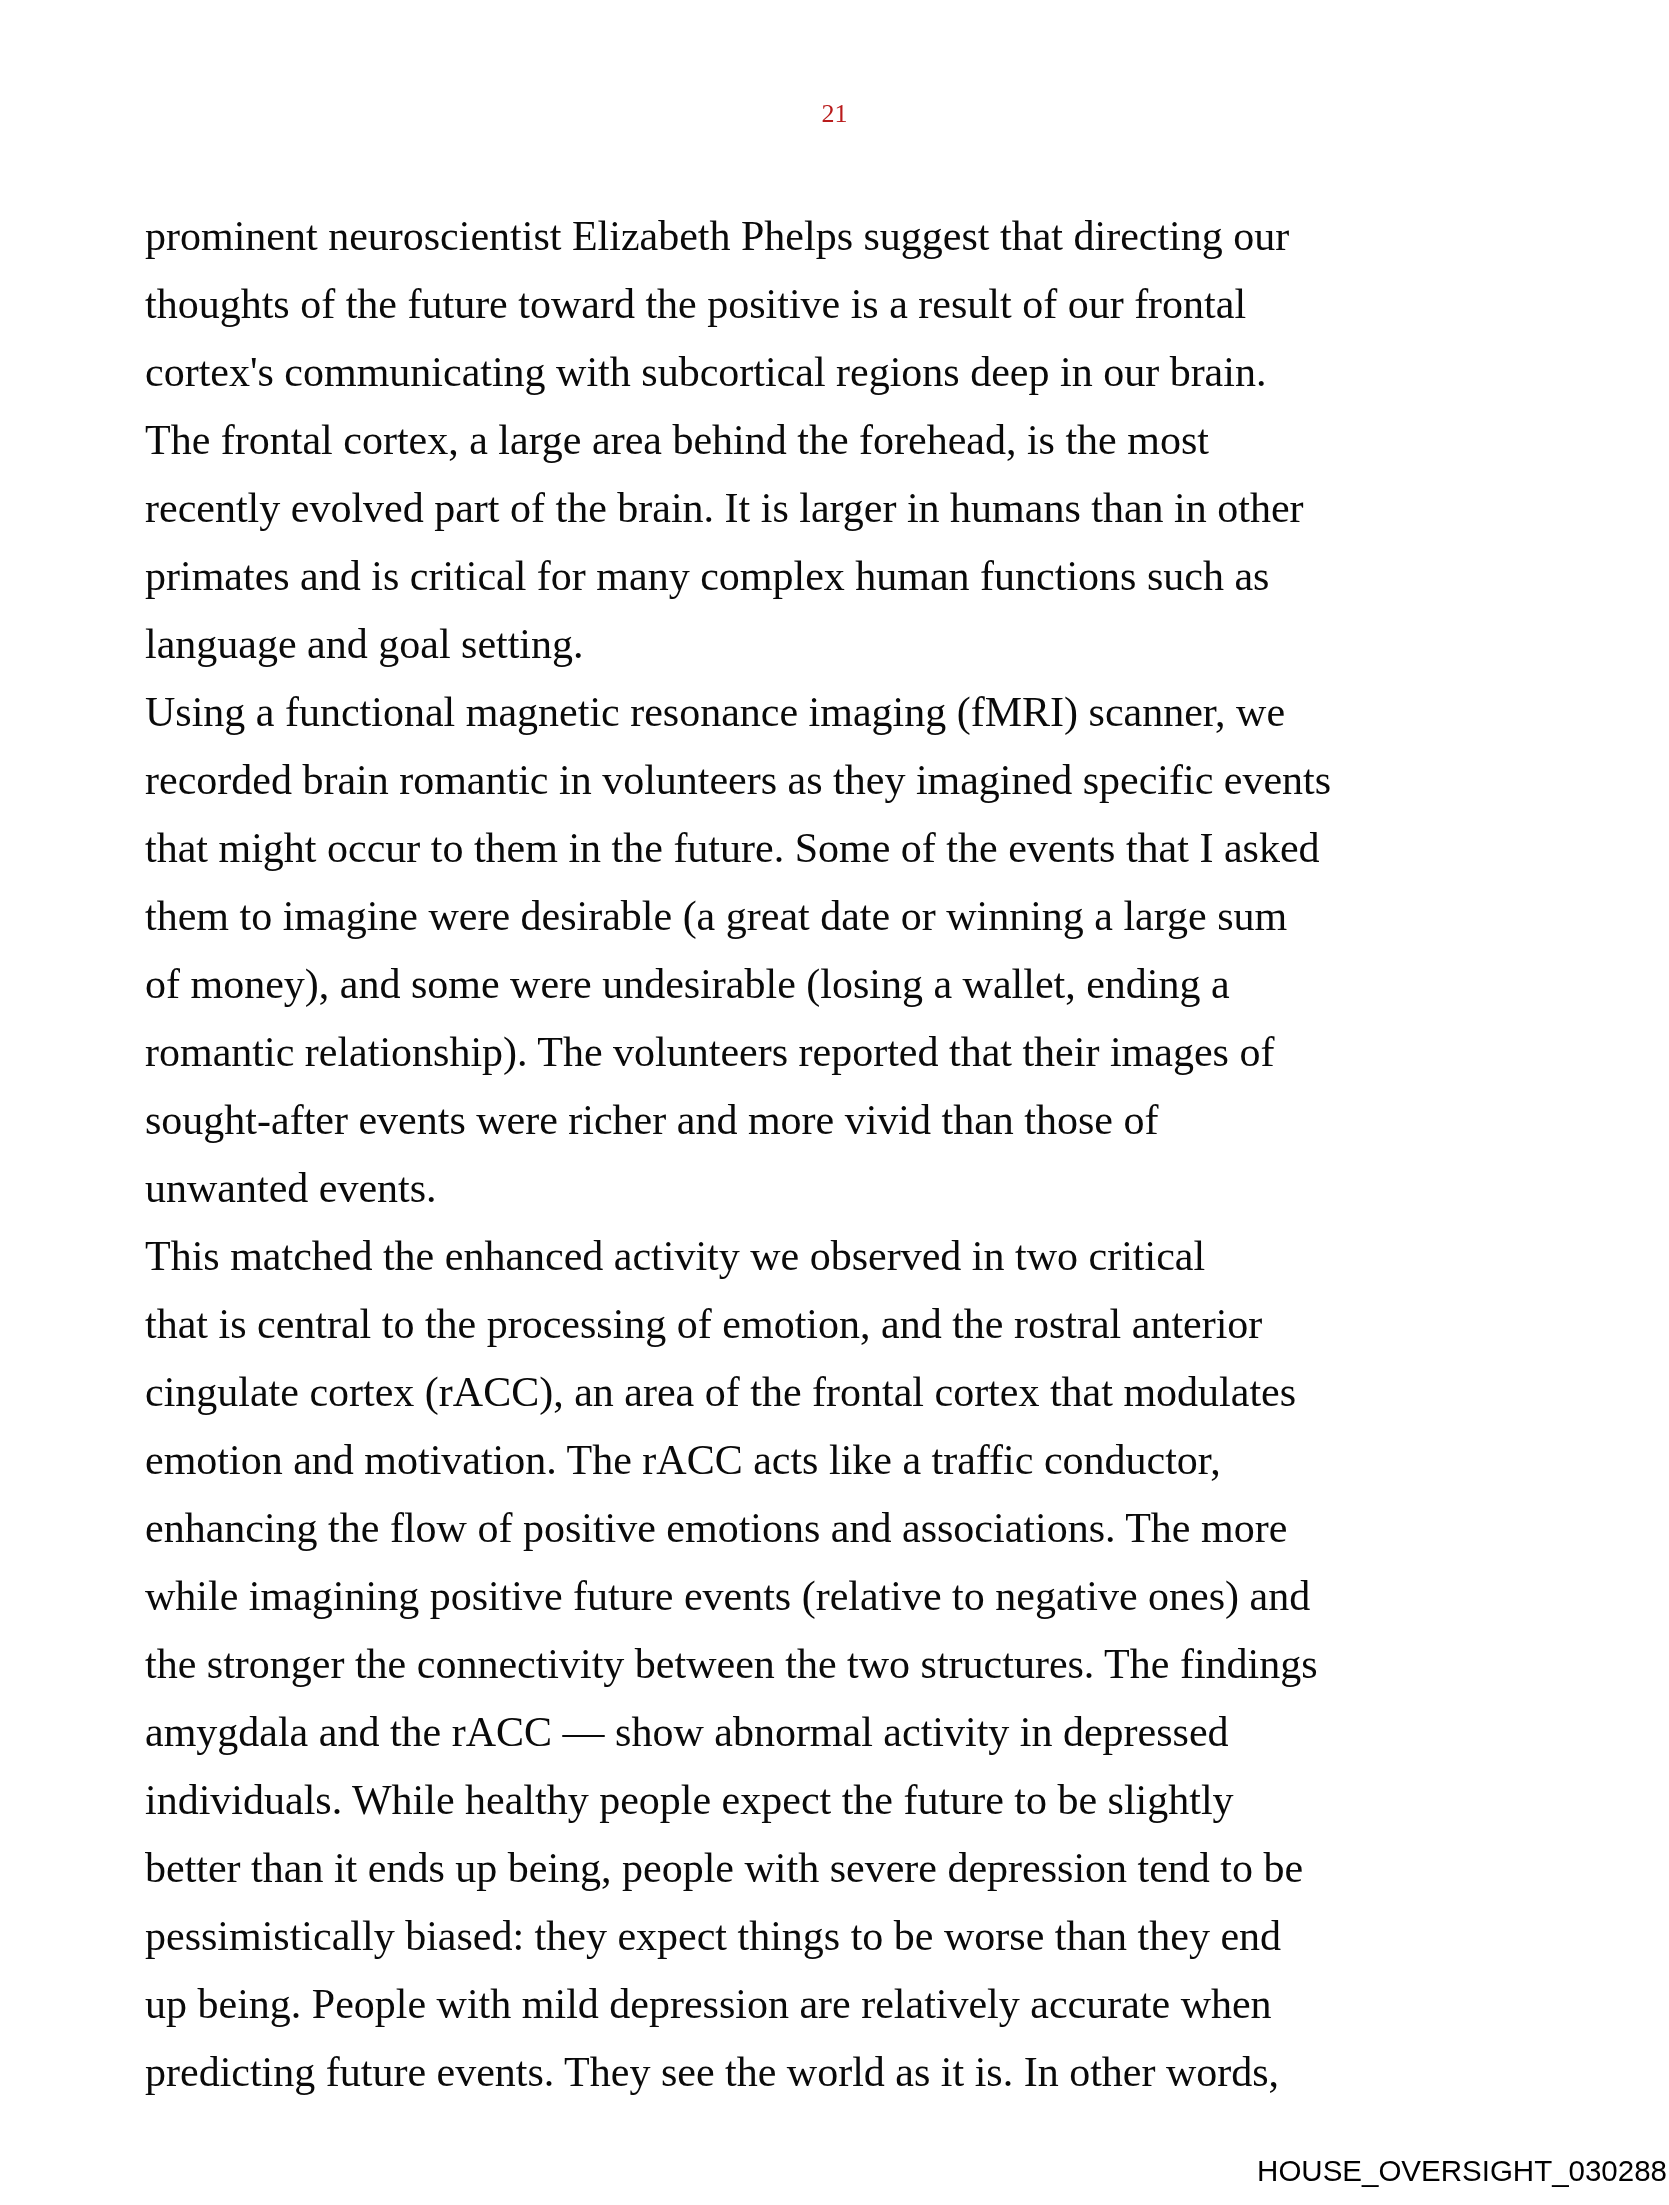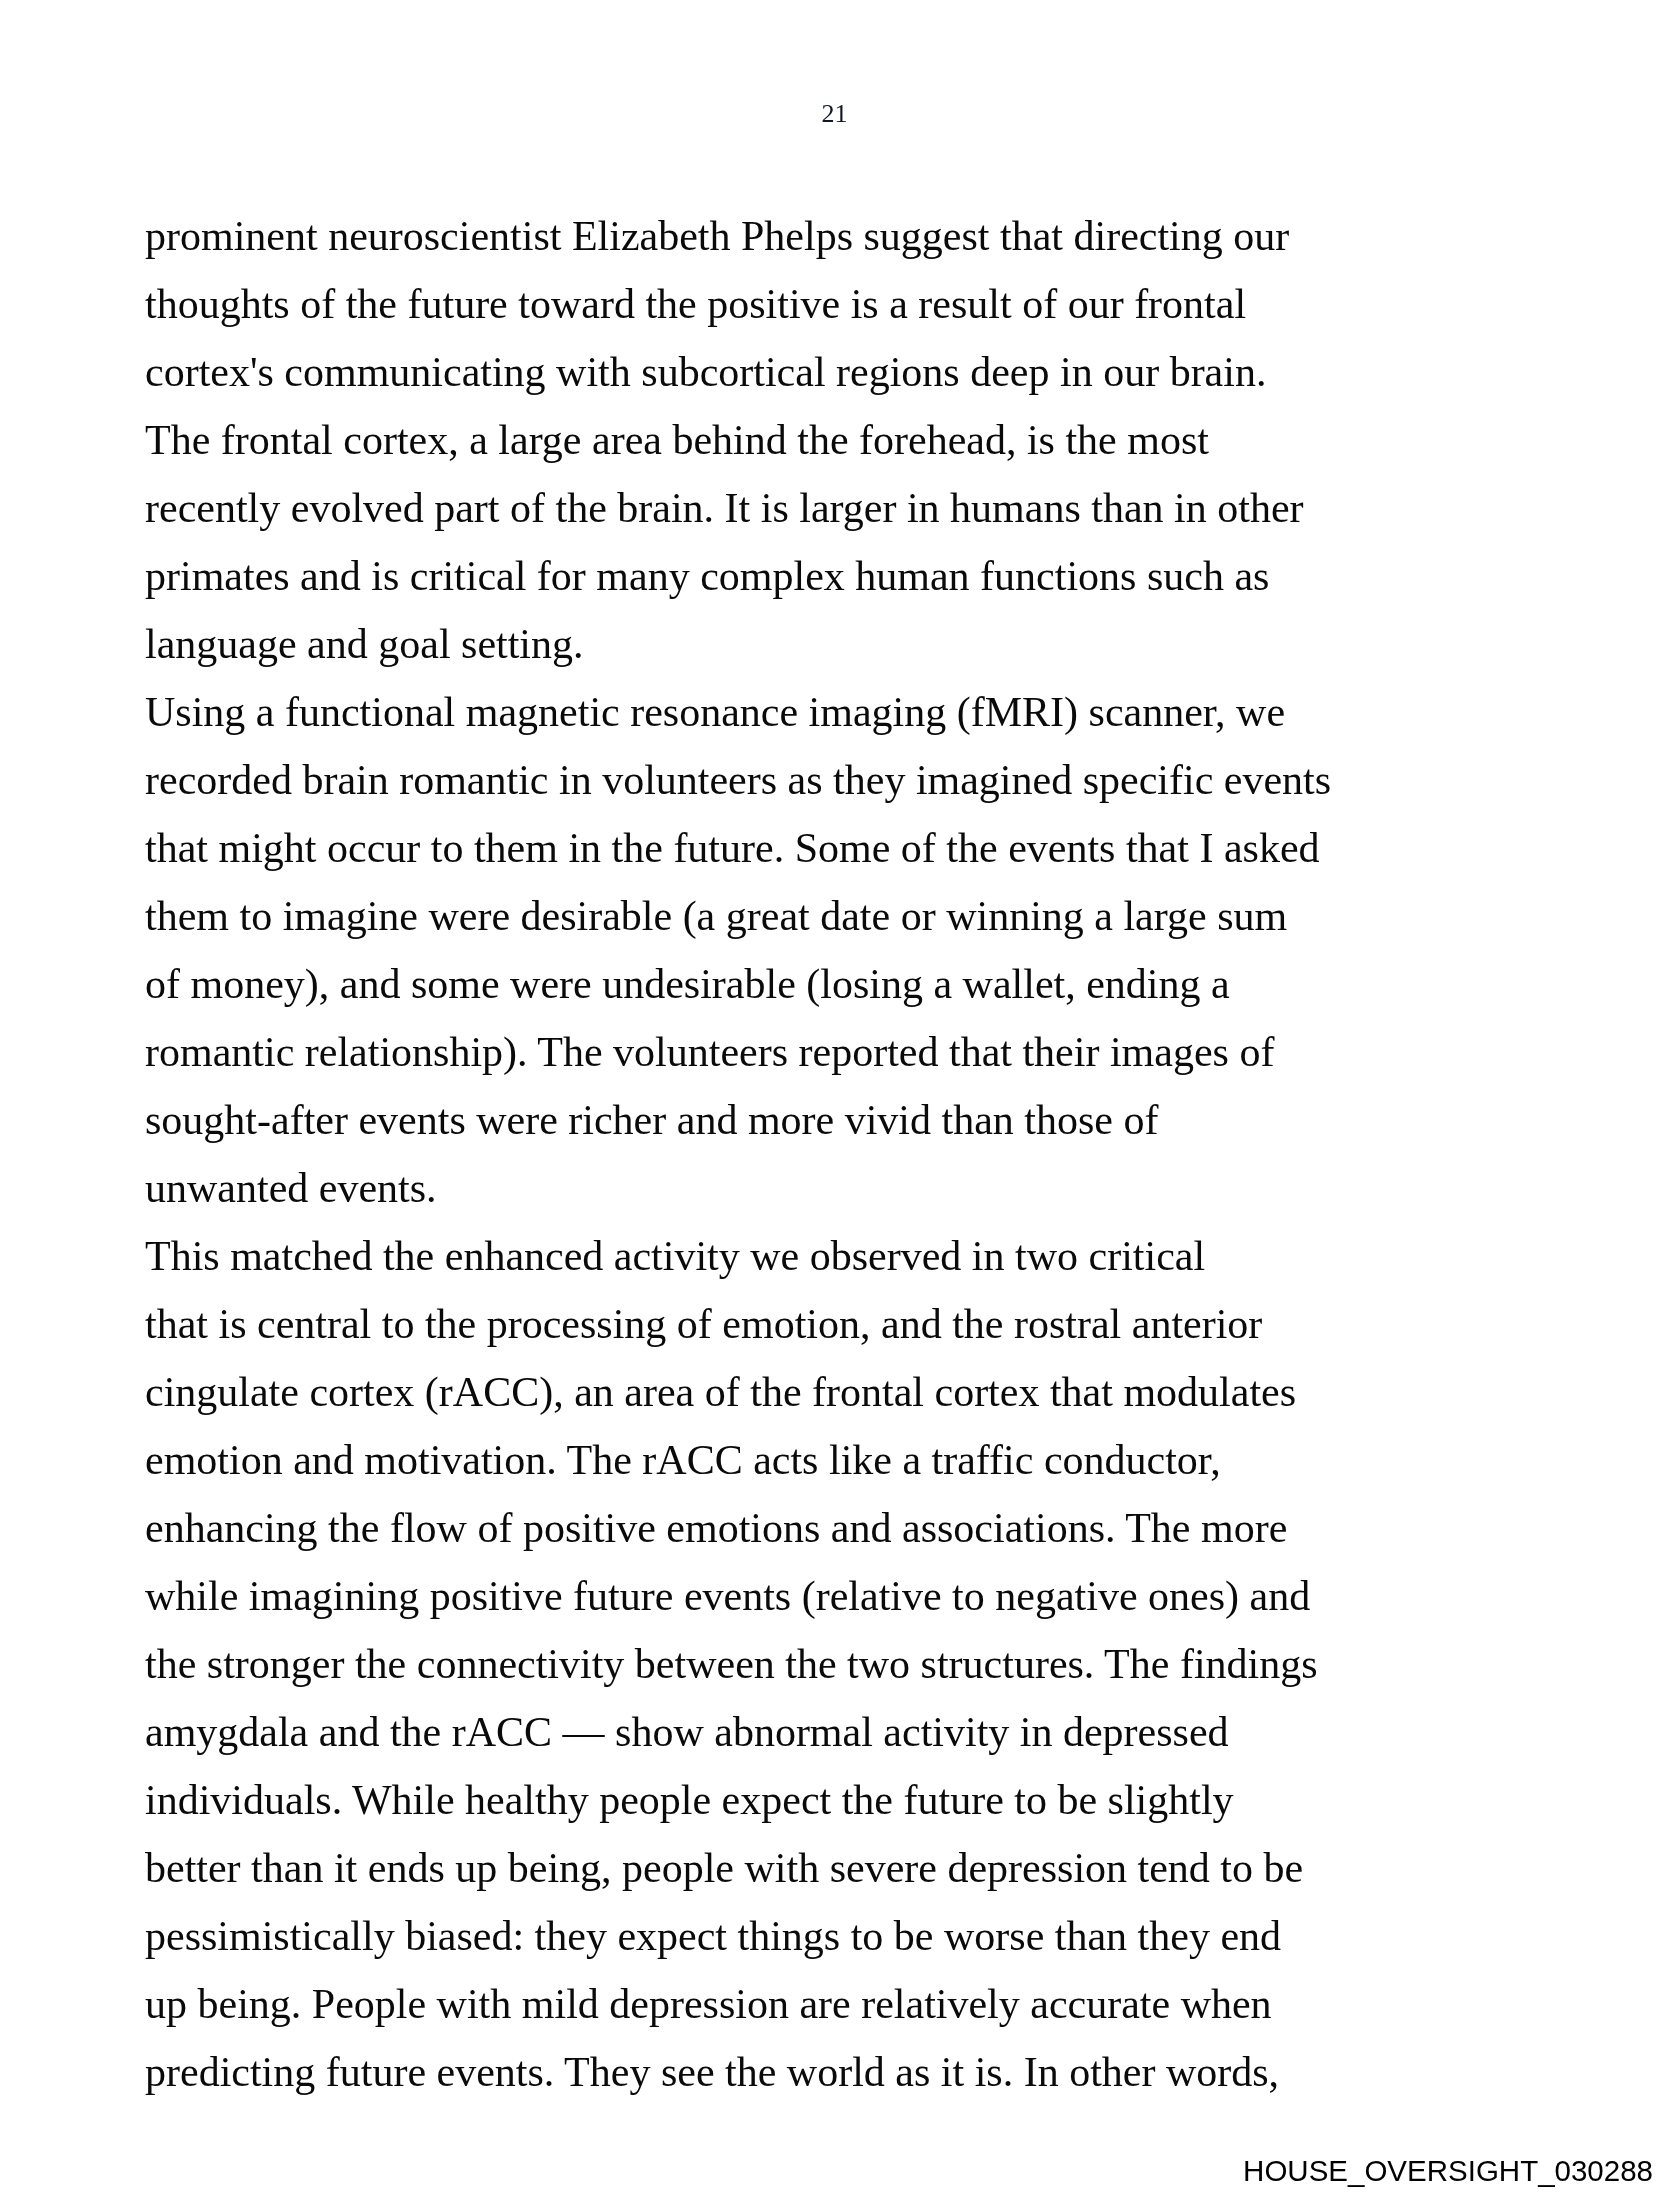--- a/index.html
+++ b/index.html
@@ -1,29 +1,29 @@
 <!DOCTYPE html>
 <html style="font-size:10.5px"><head>
 <meta charset="utf-8">
 <style>
   html, body { margin: 0; padding: 0; background: #ffffff; }
   body { width: 1669px; height: 2205px; position: relative; overflow: hidden; }
   .page-number {
     position: absolute; left: 0; width: 1669px; top: 99px;
     text-align: center;
-    font-family: "Liberation Serif", serif; font-size: 26px; color: #0f172a;
+    font-family: "Liberation Serif", serif; font-size: 26px; color: #b91c1c;
   }
   .body-text {
     position: absolute; left: 145px; top: 196px; width: 1427px;
     font-family: "Liberation Serif", serif; font-size: 42px;
     line-height: 56px; color: #0a0a0a;
   }
   .line { display: block; white-space: nowrap; margin-top: 12px; }
   .footer-id {
-    position: absolute; right: 16px; top: 2154px;
+    position: absolute; right: 2px; top: 2154px;
     font-family: "Liberation Sans", sans-serif; font-size: 29.5px; color: #000;
     letter-spacing: 0px;
   }
 </style>
 </head>
 <body>
 
 <div class="page-number">21</div>
 
 <div class="body-text" id="body-text">

